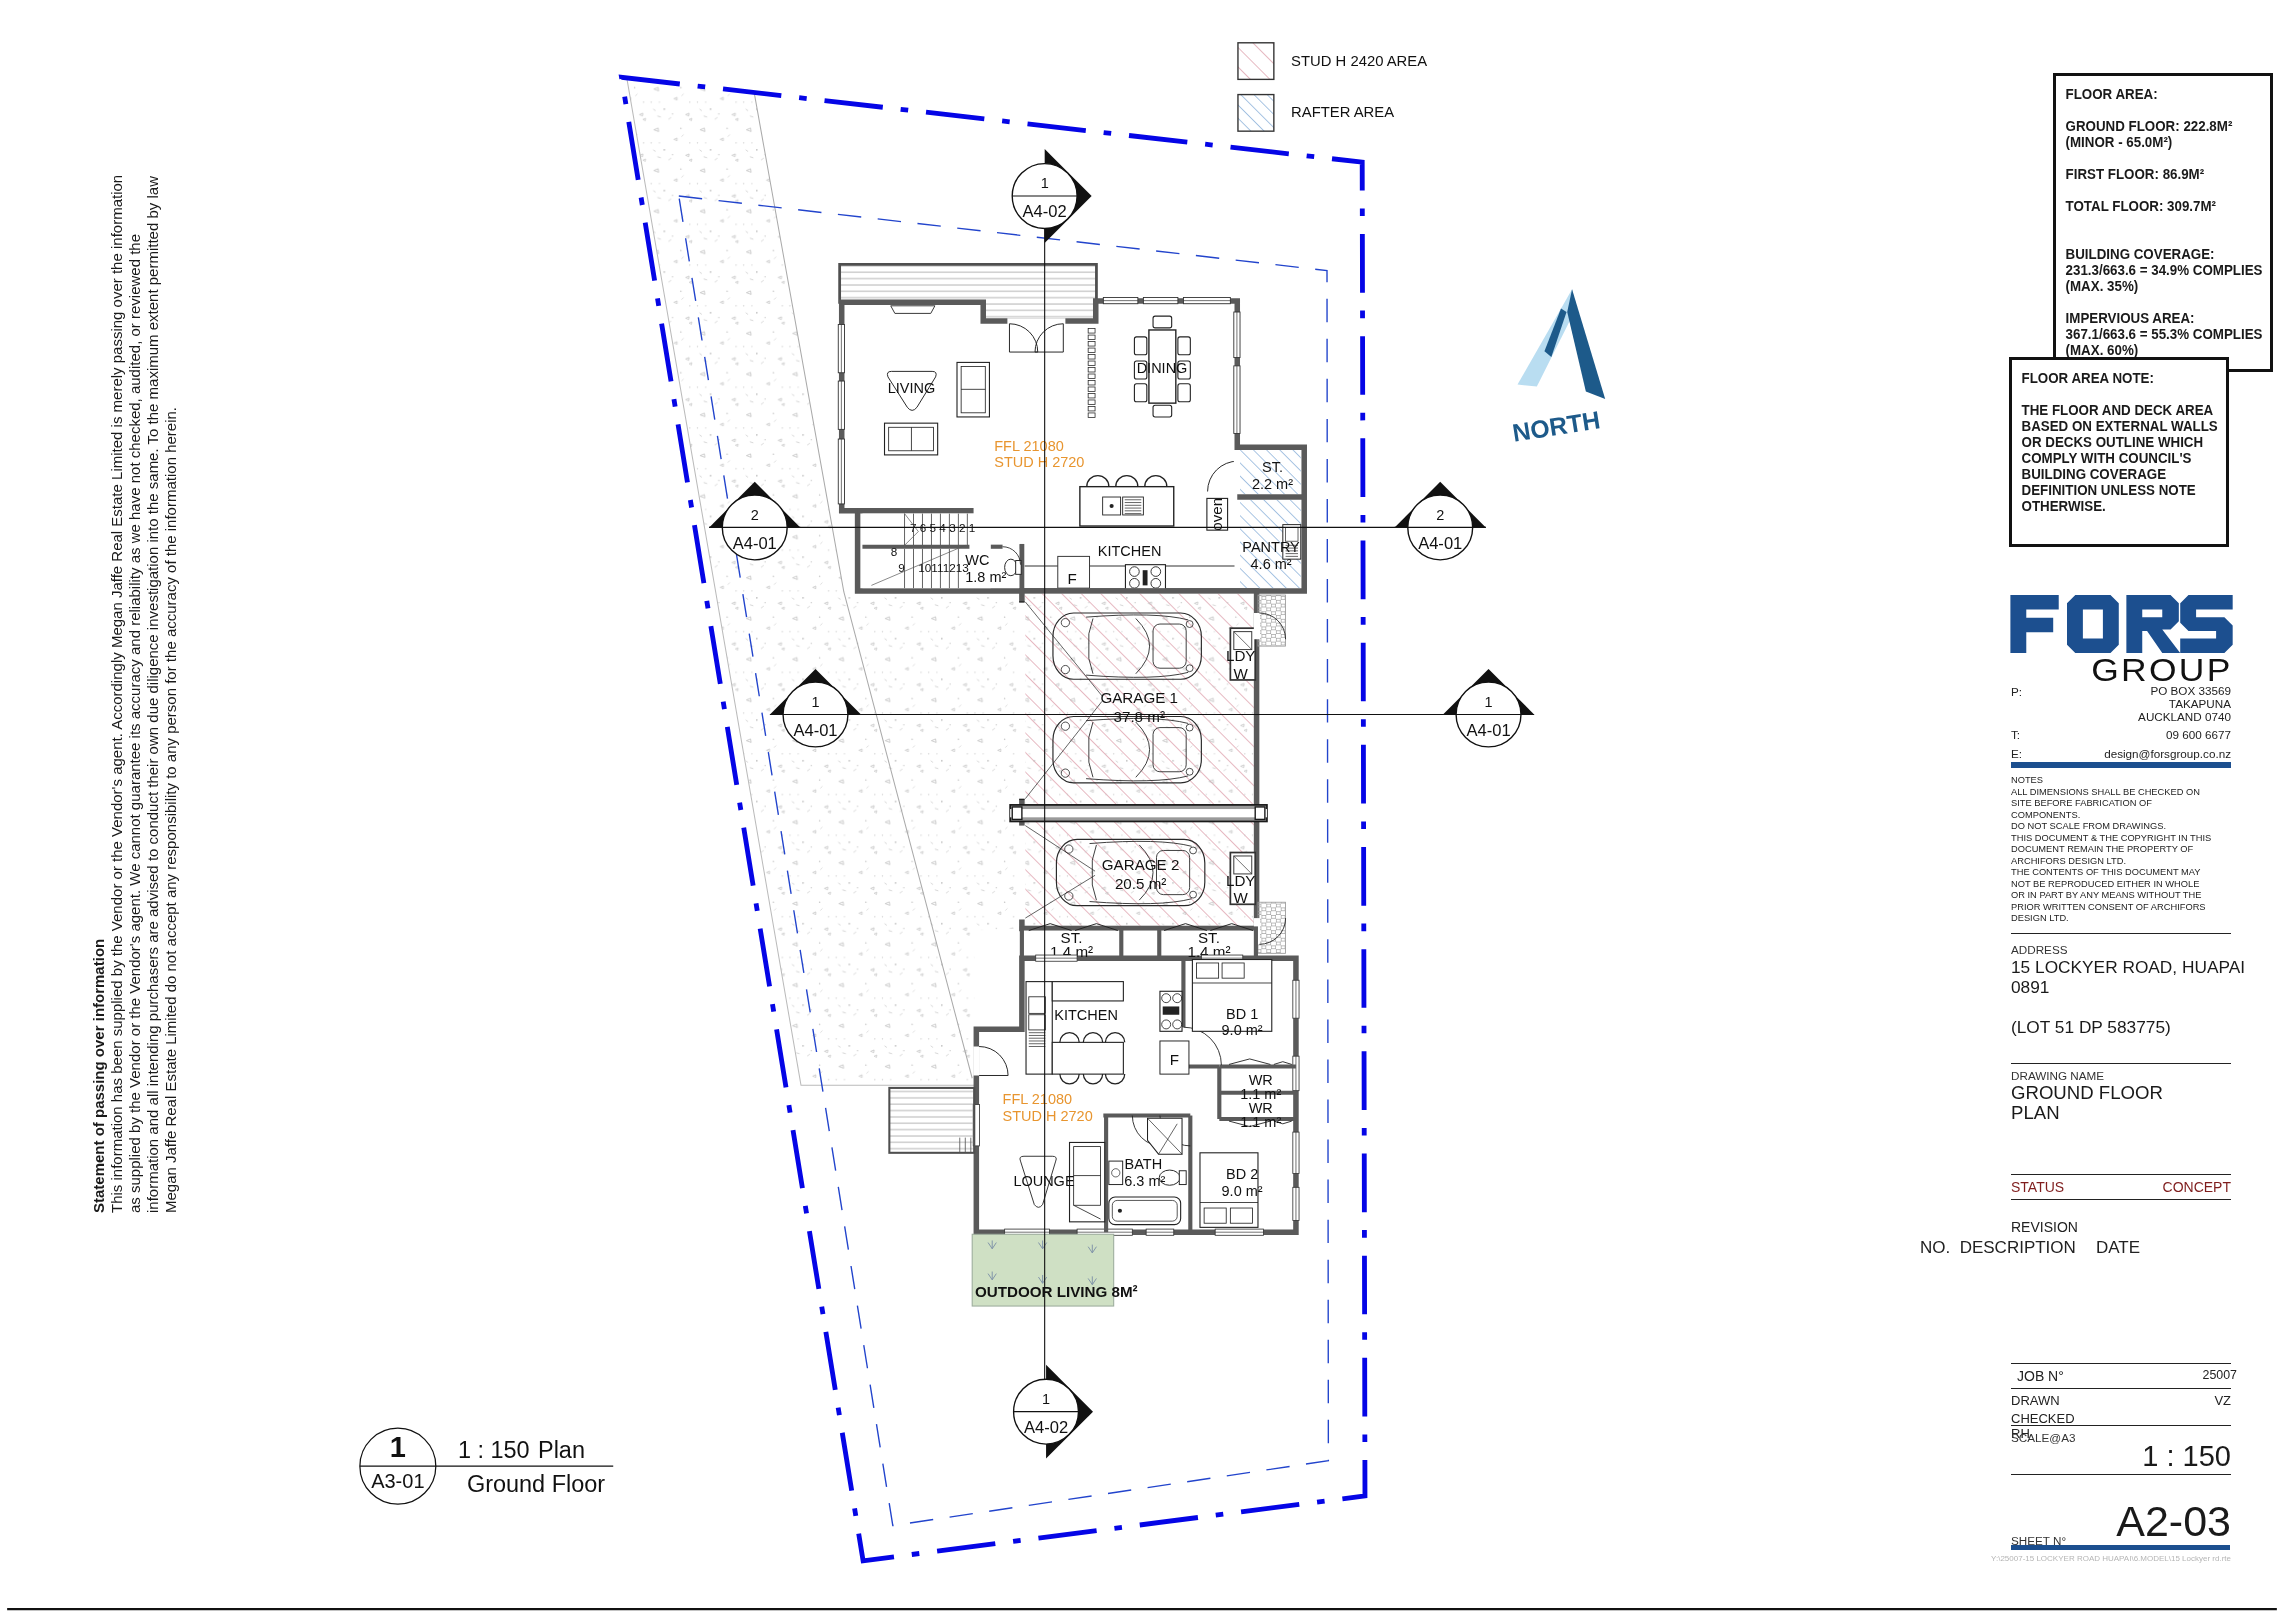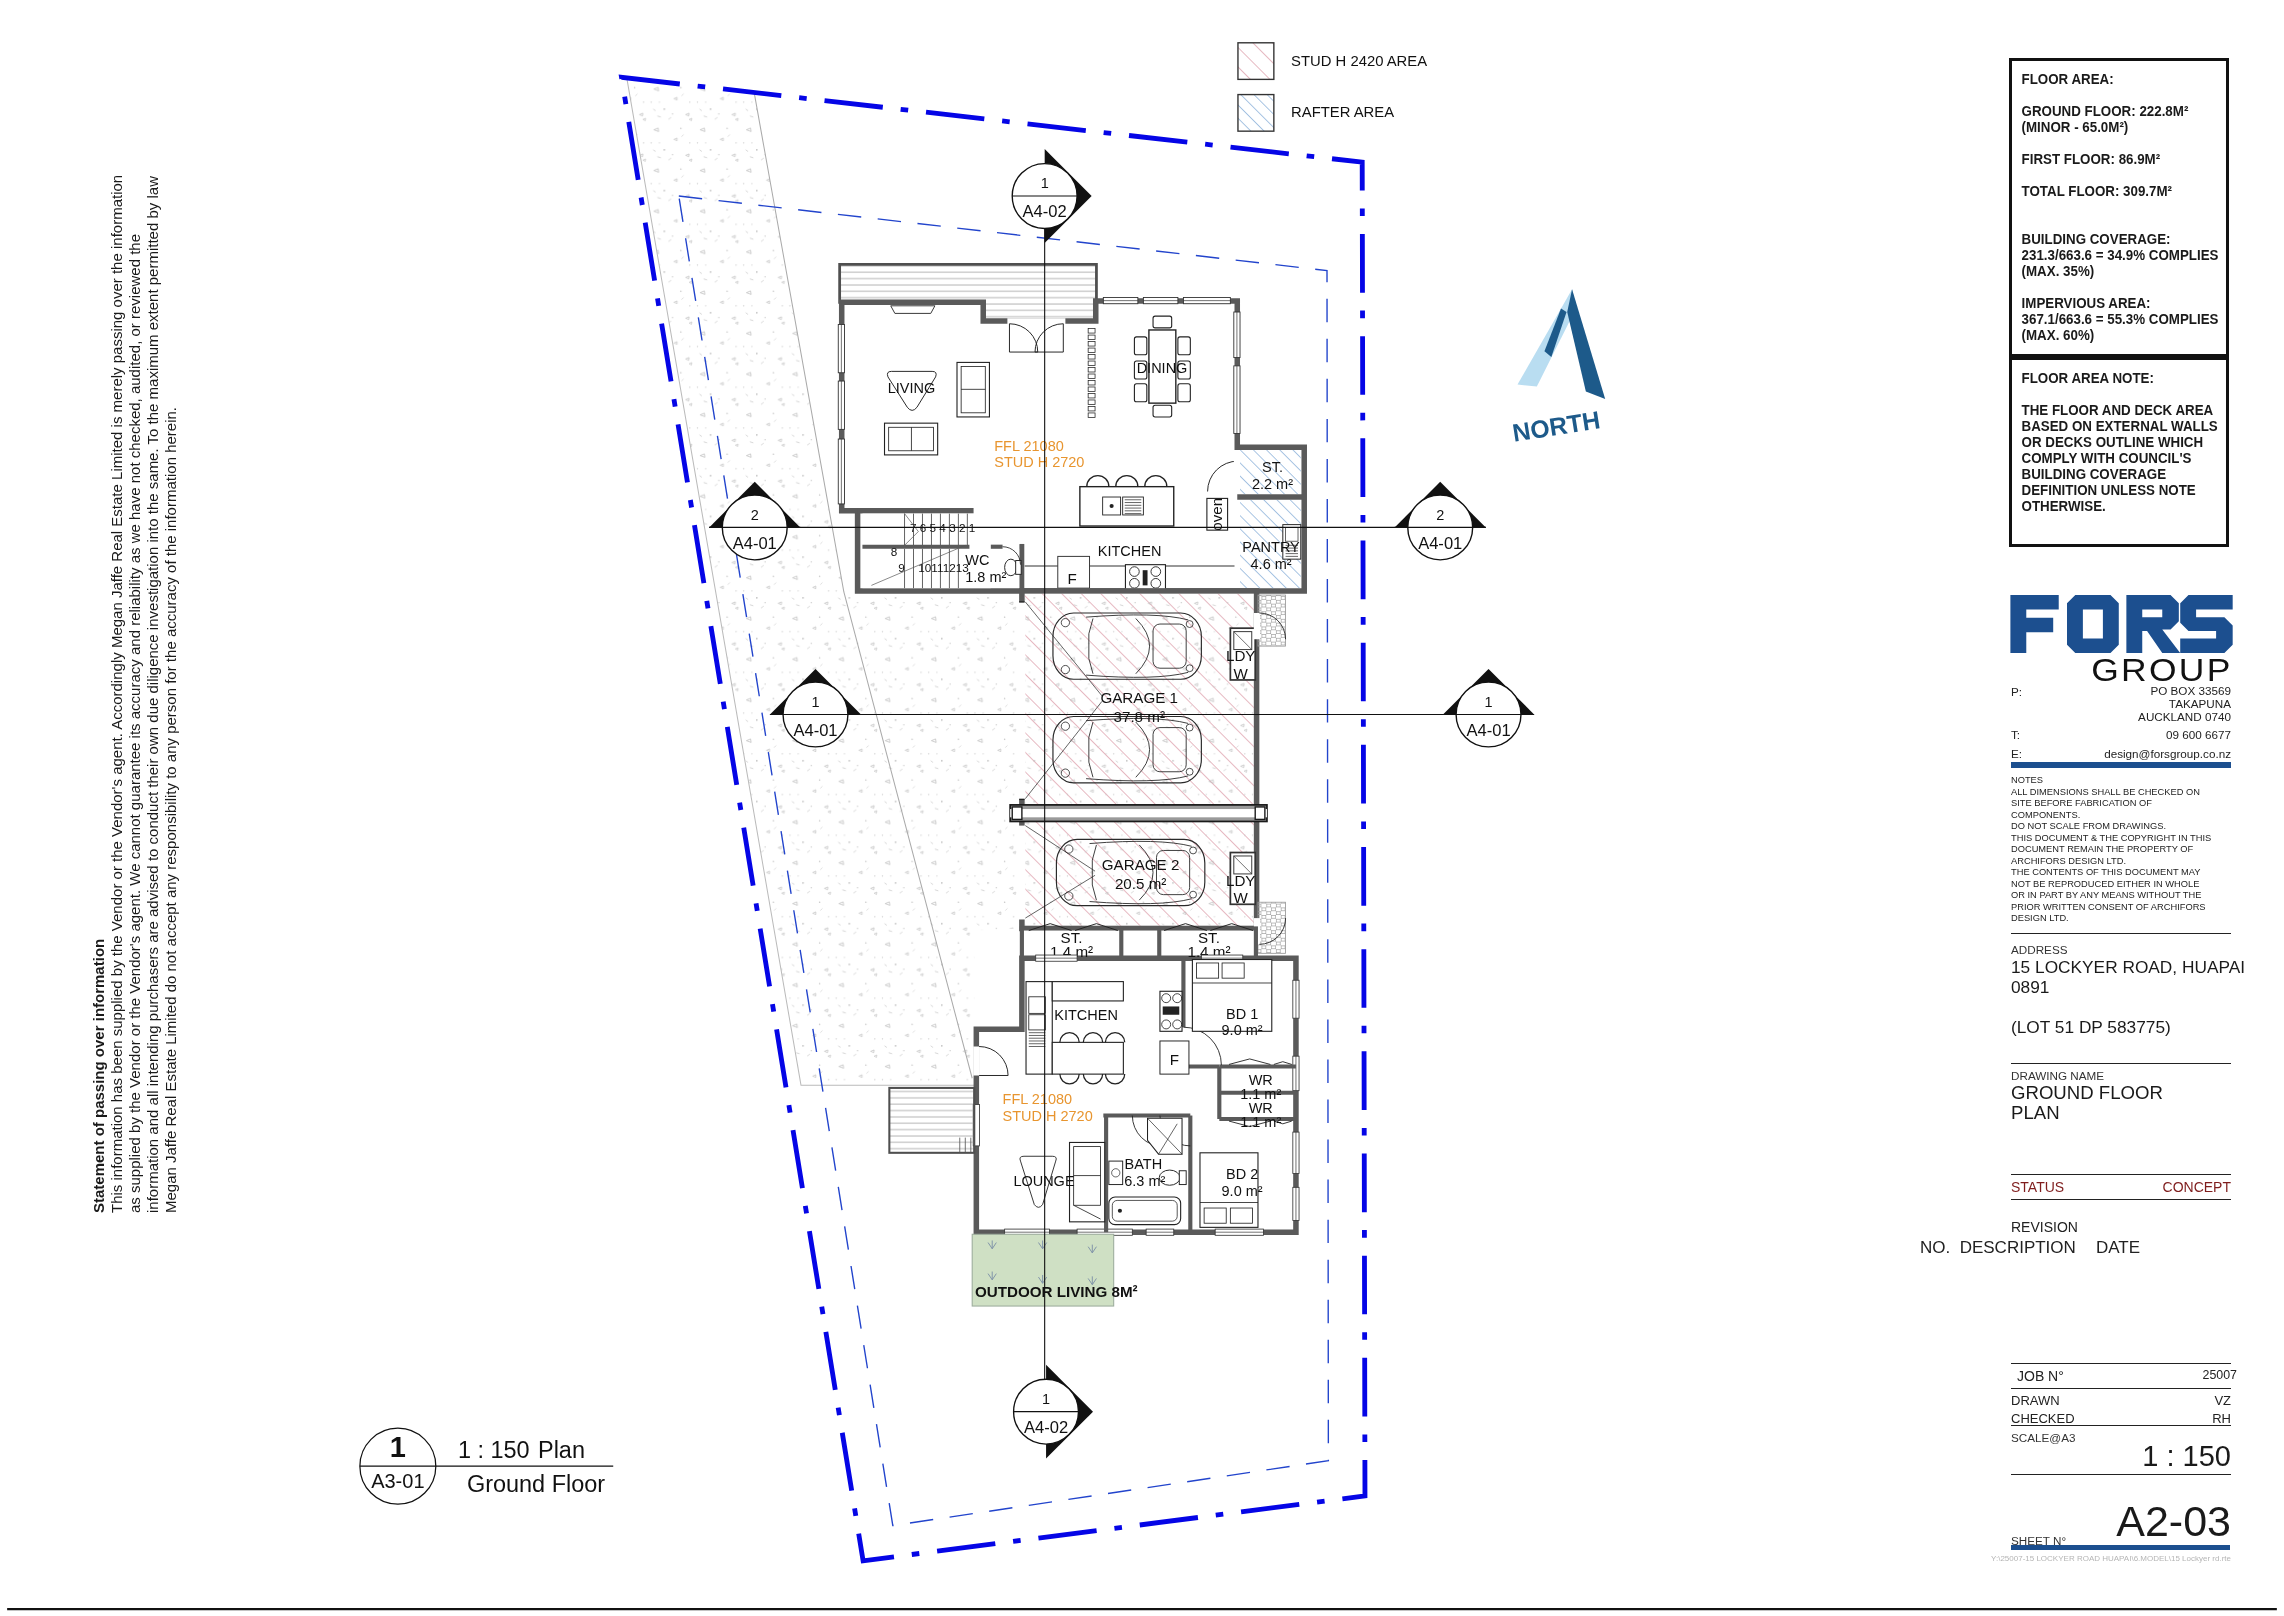--- a/index.html
+++ b/index.html
@@ -428,21 +428,21 @@
   </div>
 
 <div class="abs" style="left:90px;top:1213px;width:1115px;transform:rotate(-90deg);transform-origin:0 0;font-size:15px;line-height:18px;color:#1a1a1a;">
 <b>Statement of passing over information</b><br>
 This information has been supplied by the Vendor or the Vendor's agent. Accordingly Megan Jaffe Real Estate Limited is merely passing over the information<br>
 as supplied by the Vendor or the Vendor's agent. We cannot guarantee its accuracy and reliability as we have not checked, audited, or reviewed the<br>
 information and all intending purchasers are advised to conduct their own due diligence investigation into the same. To the maximum extent permitted by law<br>
 Megan Jaffe Real Estate Limited do not accept any responsibility to any person for the accuracy of the information herein.
 </div>
 
-<div class="sbox" style="top:58px;height:299px;">
+<div class="sbox" style="top:73px;height:299px;margin-left:44px;">
 <div class="inner">
 FLOOR AREA:<br><br>
 GROUND FLOOR: 222.8M²<br>
 (MINOR - 65.0M²)<br><br>
 FIRST FLOOR: 86.9M²<br><br>
 TOTAL FLOOR: 309.7M²<br><br><br>
 BUILDING COVERAGE:<br>
 231.3/663.6 = 34.9% COMPLIES<br>
 (MAX. 35%)<br><br>
 IMPERVIOUS AREA:<br>
@@ -518,21 +518,21 @@
 <div class="rule" style="top:1363px;"></div>
 <div class="abs row" style="left:2011px;top:1368px;width:220px;font-size:14px;color:#222;margin-left:6px;">
     <span>JOB N°</span>
     <span style="font-size:12.4px;">25007</span>
   </div>
 <div class="rule" style="top:1388px;"></div>
 <div class="abs row" style="left:2011px;top:1393px;width:220px;font-size:13px;color:#222;">
     <span>DRAWN</span>
     <span>VZ</span>
   </div>
-<div class="abs row" style="left:2011px;top:1411px;width:220px;font-size:13px;color:#222;">
+<div class="abs row" style="left:2011px;top:1411px;width:220px;font-size:13px;color:#222;flex-direction:column;">
     <span>CHECKED</span>
     <span>RH</span>
   </div>
 <div class="rule" style="top:1425px;"></div>
 <div class="abs sb-label" style="left:2011px;top:1431px;">SCALE@A3</div>
 <div class="abs" style="left:2011px;top:1440px;width:220px;text-align:right;font-size:29px;color:#1a1a1a;">1 : 150</div>
 <div class="rule" style="top:1474px;"></div>
 <div class="abs sb-label" style="left:2011px;top:1534px;">SHEET N°</div>
 <div class="abs" style="left:2011px;top:1497px;width:220px;text-align:right;font-size:43px;color:#1a1a1a;">A2-03</div>
 <div class="abs" style="left:2011px;top:1545px;width:219px;height:4.8px;background:#1c4f8f;"></div>

